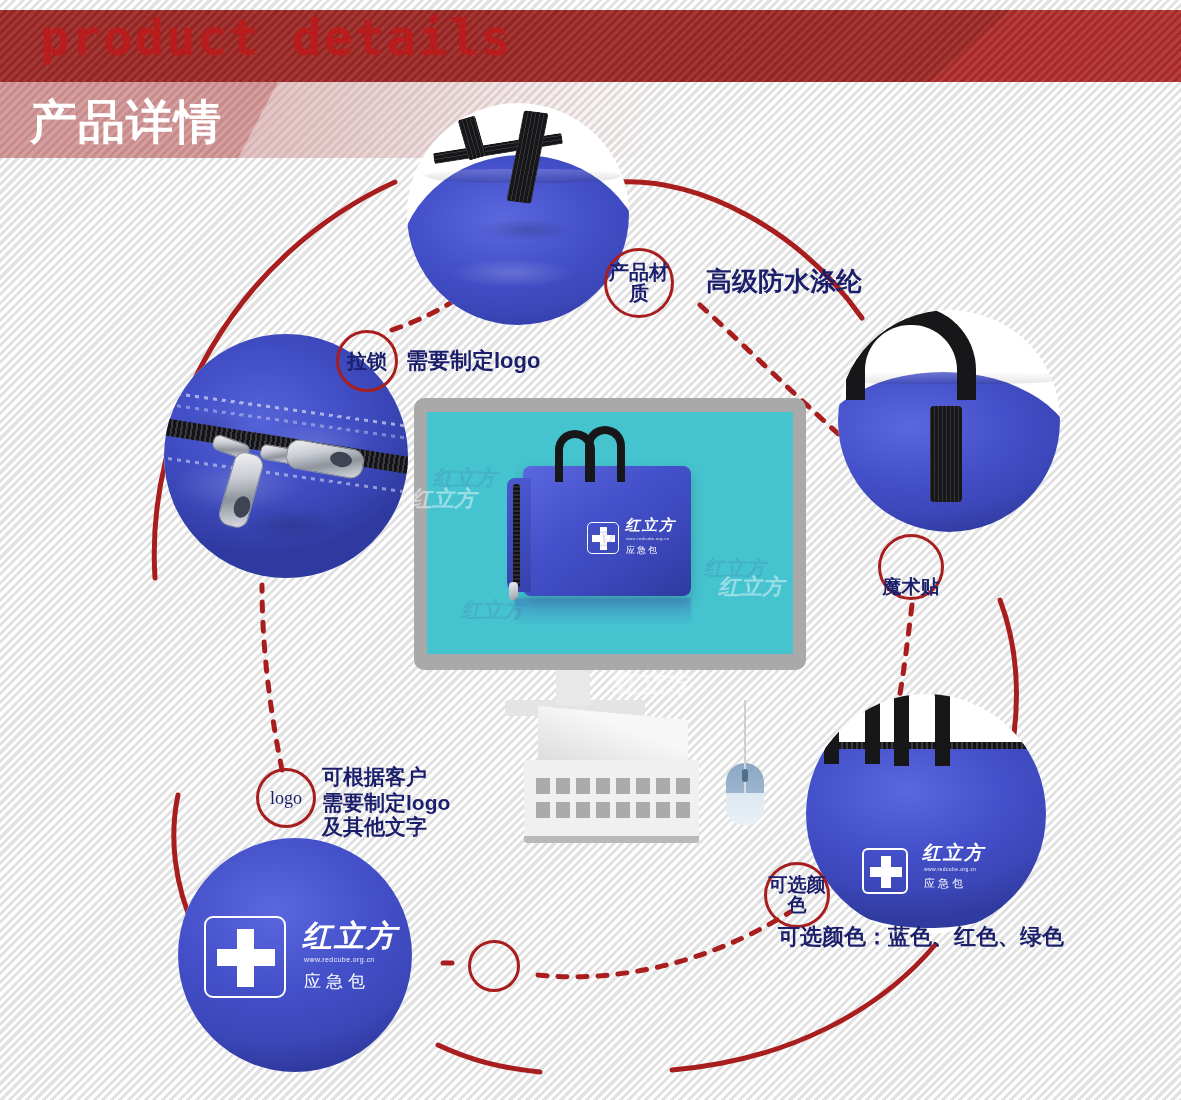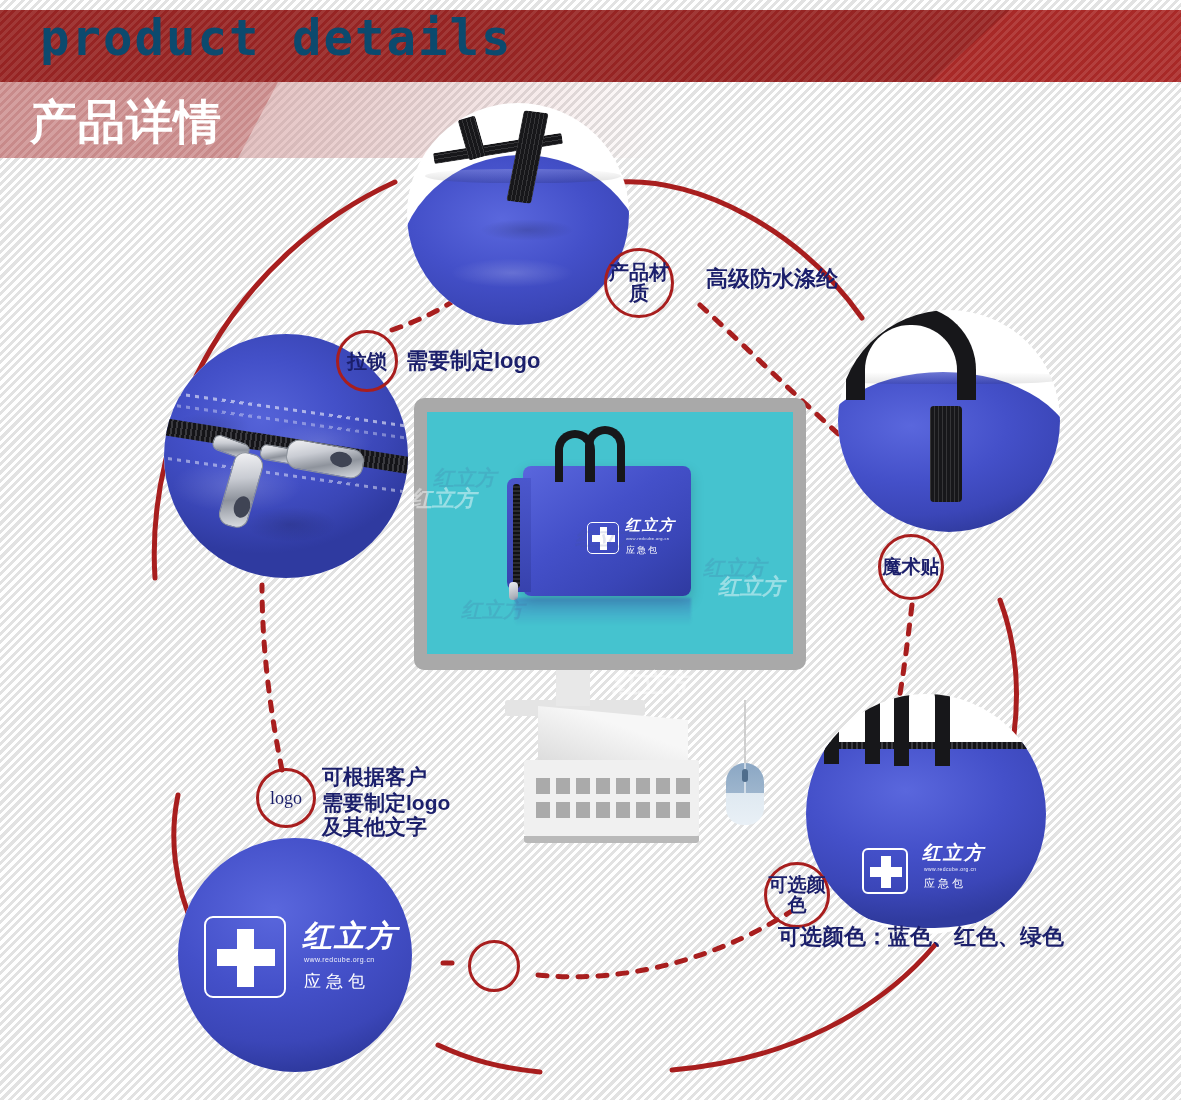--- a/index.html
+++ b/index.html
@@ -43,21 +43,21 @@
     background: rgba(0,0,0,0.10);
     clip-path: polygon(0 0, 1010px 0, 930px 72px, 0 72px);
   }
   .hdr-title-en {
     position: absolute;
     left: 40px; top: 14px;
     font-family: "DejaVu Sans Mono", "Liberation Mono", monospace;
     font-size: 49px;
     font-weight: 700;
     letter-spacing: 2px;
-    color: #0c4a6e;
+    color: #b91c1c;
     line-height: 1;
     white-space: nowrap;
   }
 
   .hdr-pink {
     position: absolute;
     left: 0; top: 82px;
     width: 278px; height: 76px;
     background-color: #cc8d8d;
     background-image: repeating-linear-gradient(
@@ -516,28 +516,28 @@
   <div id="mouse-wheel"></div>
 </div>
 
 <div class="wm wm-light" style="left:410px; top:484px; font-size:22px;">红立方</div>
 <div class="wm wm-light" style="left:612px; top:666px; font-size:26px;">红立方</div>
 <div class="wm wm-light" style="left:718px; top:572px; font-size:22px;">红立方</div>
 
 <div class="tag" style="left:604px; top:248px; width:70px; height:70px; font-size:20px;">
   <span>产品材质</span>
 </div>
-<div class="callout-text" style="left:706px; top:266px; font-size:22px;text-align:center;">高级防水涤纶</div>
+<div class="callout-text" style="left:706px; top:266px; font-size:26px;text-align:center;">高级防水涤纶</div>
 
 <div class="tag" style="left:336px; top:330px; width:62px; height:62px; font-size:20px;">
   <span>拉锁</span>
 </div>
 <div class="callout-text" style="left:406px; top:348px; font-size:22px;">需要制定logo</div>
 
-<div class="tag" style="left:878px; top:534px; width:66px; height:66px; font-size:19px;">
+<div class="tag" style="left:878px; top:534px; width:66px; height:66px; font-size:19px;align-items:flex-end;">
   <span>魔术贴</span>
 </div>
 
 <div class="tag" style="left:256px; top:768px; width:60px; height:60px; font-size:18px;
             font-family:'Liberation Serif', serif; font-weight:400;">
   <span>logo</span>
 </div>
 <div class="callout-text" style="left:322px; top:764px; font-size:21px;">可根据客户</div>
 <div class="callout-text" style="left:322px; top:790px; font-size:21px;">需要制定logo</div>
 <div class="callout-text" style="left:322px; top:816px; font-size:21px;font-family:Liberation Mono, monospace;">及其他文字</div>

